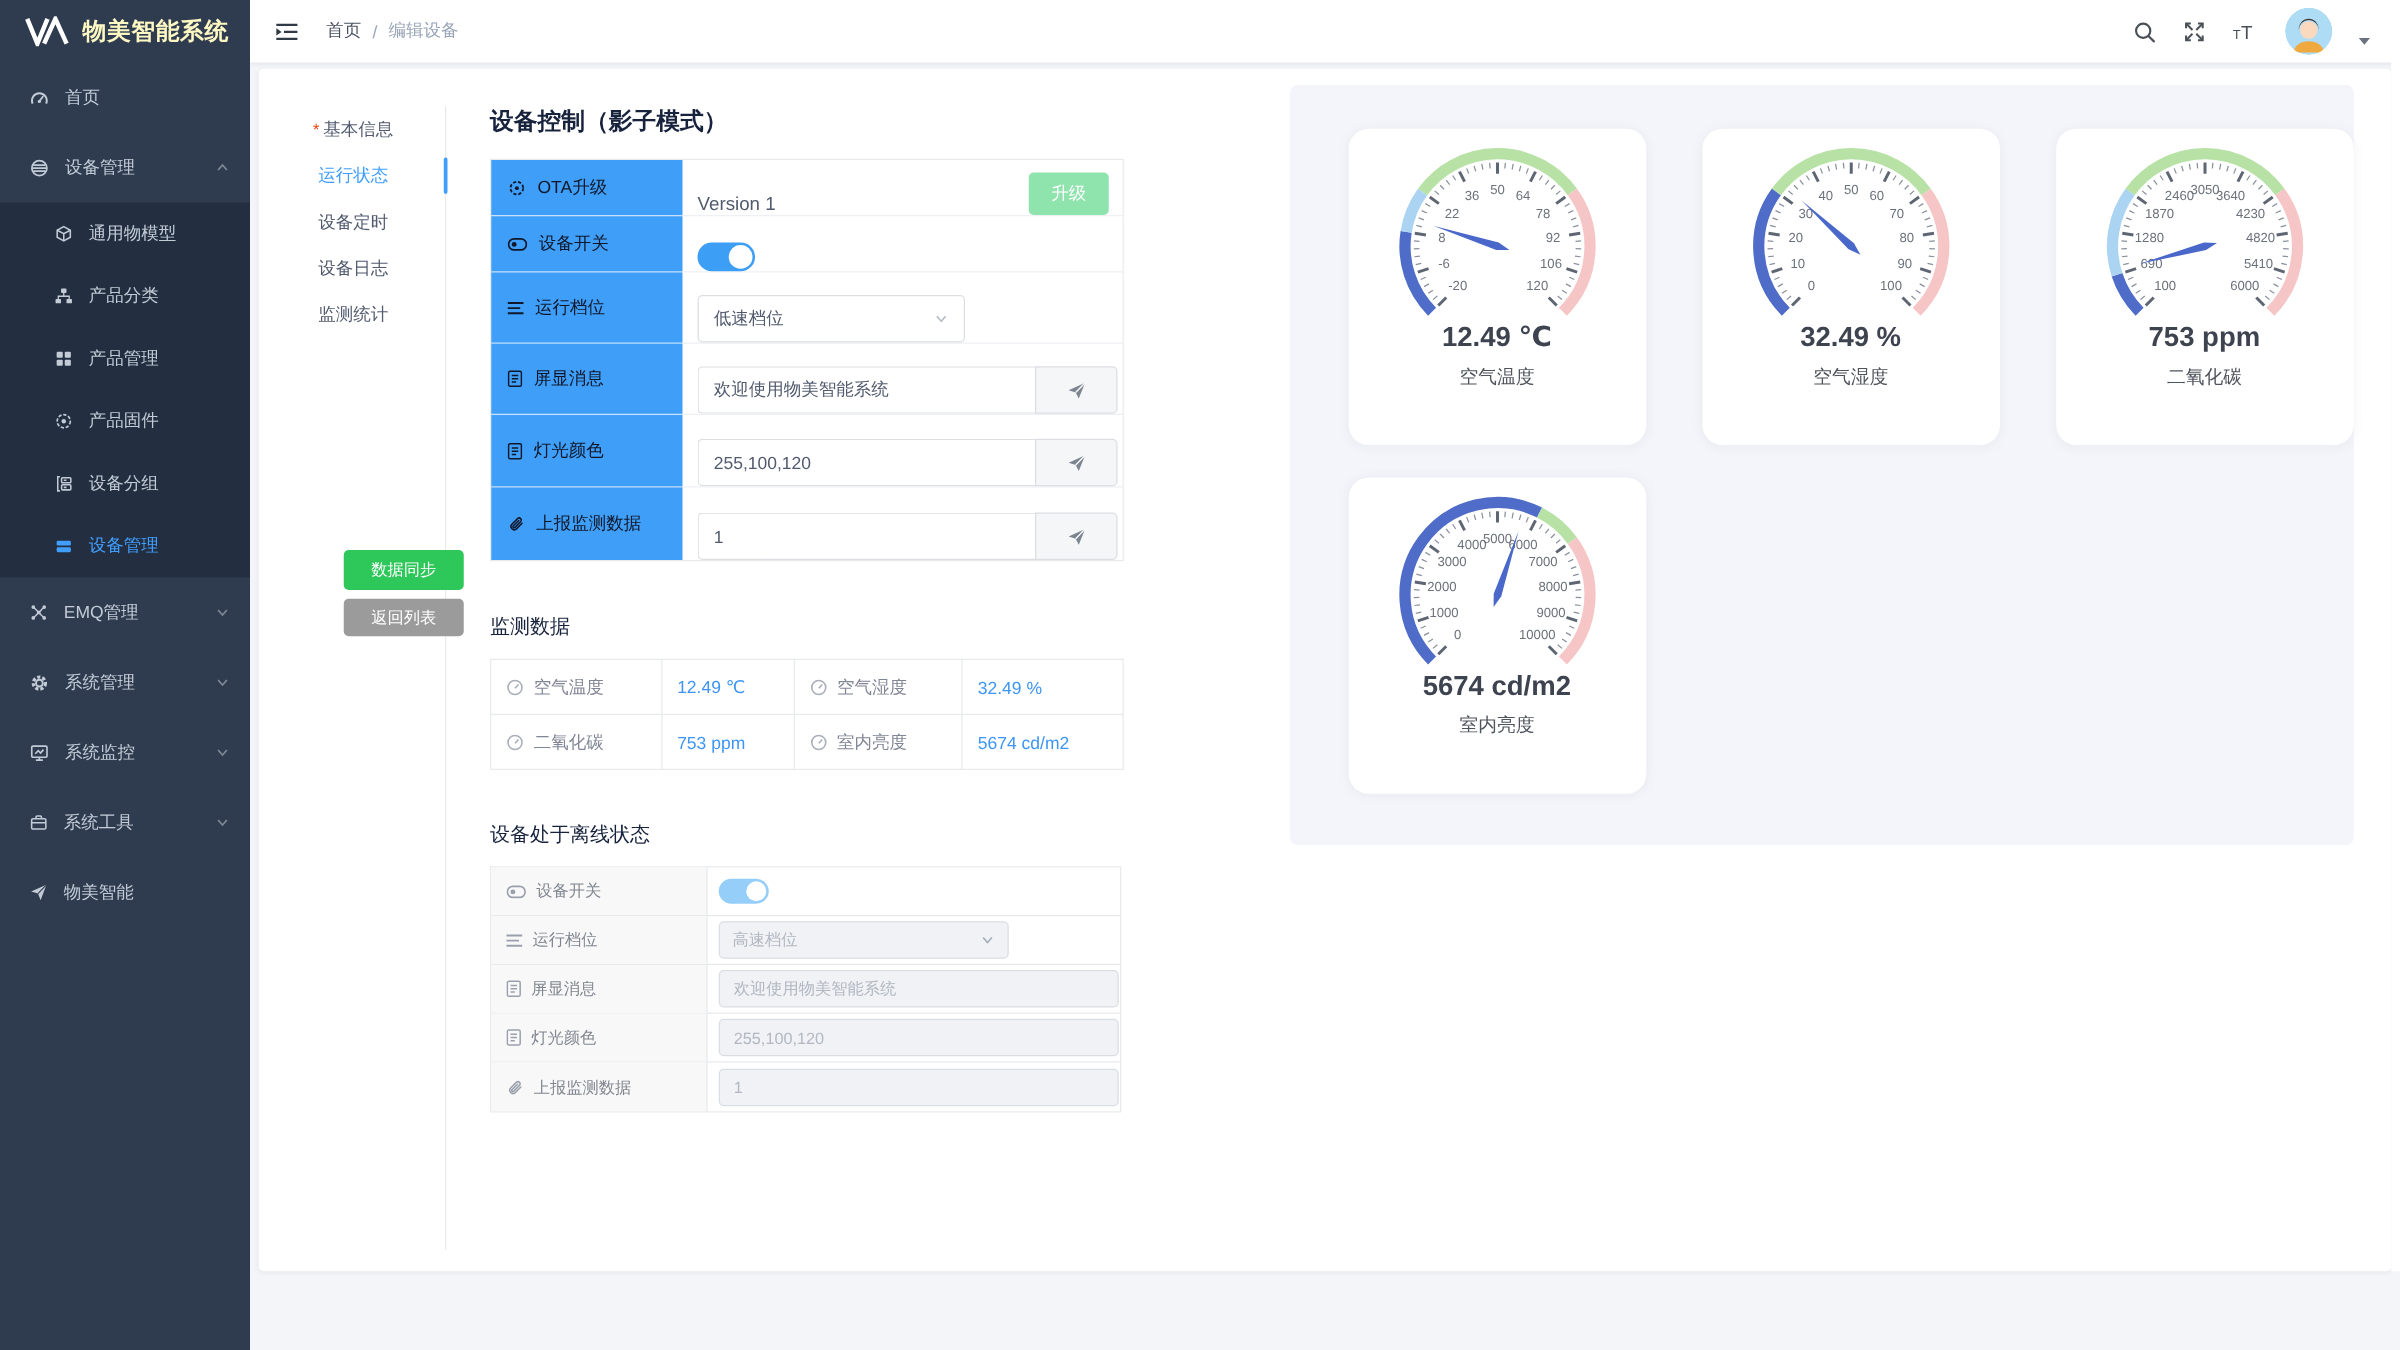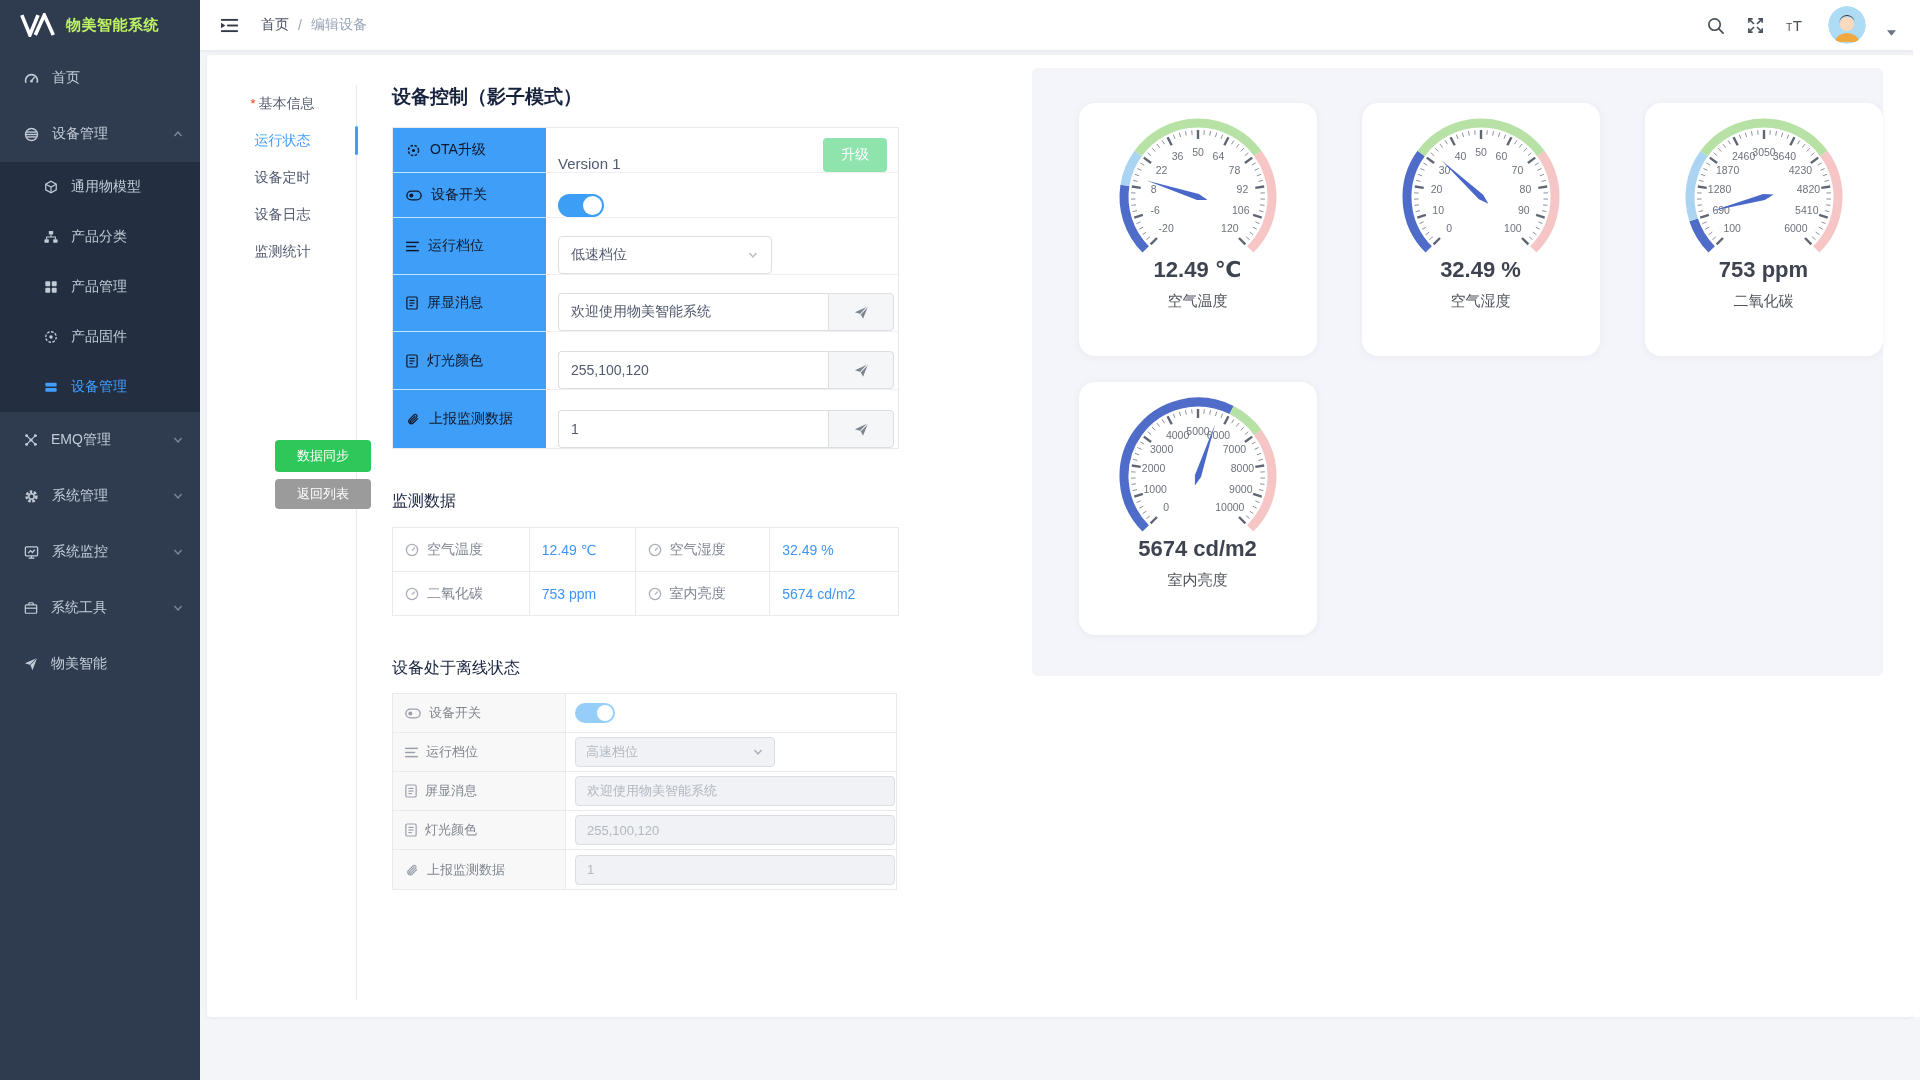--- a/index.html
+++ b/index.html
@@ -4,21 +4,21 @@
 <style>
   *{box-sizing:border-box}
   html,body{margin:0;padding:0}
   body{width:1920px;height:1080px;position:relative;overflow:hidden;
        background:#f4f5f9;font-family:"Liberation Sans","DejaVu Sans",sans-serif;color:#515a6e}
   svg{display:block}
 
   
   .sidebar{position:absolute;left:0;top:0;width:200px;height:1080px;background:#2f3c50;z-index:5}
   .logo{height:50px;display:flex;align-items:center;padding-left:20px;gap:10px}
-  .logo-title{color:#bef264;font-size:15px;font-weight:bold;letter-spacing:.5px}
+  .logo-title{color:#fef9c3;font-size:19px;font-weight:bold;letter-spacing:.5px}
   .side-item{height:56px;display:flex;align-items:center;gap:13px;padding-left:24px;
              color:#c3cbd6;font-size:14px;cursor:pointer;position:relative}
   .side-sub{background:#232f40}
   .side-sub .side-item{height:50px;padding-left:44px}
   .side-item .chev{position:absolute;right:16px;color:#7e8794}
   .side-item.active{color:#409eff}
   .s-icon{display:flex;color:inherit}
 
   
   .topbar{position:absolute;left:200px;top:0;width:1720px;height:50px;background:#fff;
@@ -93,21 +93,21 @@
   
   .off-table{margin-top:14px;width:505px;border:1px solid #e8eaec}
   .off-row{display:flex;height:39px;border-bottom:1px solid #e8eaec}
   .off-row:last-child{border-bottom:none}
   .off-label{width:173px;flex:none;background:#f8f8f9;color:#80868f;font-size:13px;
              display:flex;align-items:center;gap:8px;padding-left:12px;border-right:1px solid #e8eaec}
   .off-label svg{color:#9aa0ab}
   .off-value{flex:1;display:flex;align-items:center;padding-left:9px}
   .switch.off-sw{width:40px;height:20px;background:#96cefa;cursor:default}
   .switch.off-sw::after{width:16px;height:16px}
-  .off-sel{width:200px;height:30px;background:#f0f2f5;border:1px solid #d9dde4;border-radius:4px;
+  .off-sel{width:232px;height:30px;background:#f0f2f5;border:1px solid #d9dde4;border-radius:4px;
        display:flex;align-items:center;justify-content:space-between;padding:0 10px;
        font-size:13px;color:#b2b8c2}
   .off-sel .chev{color:#a9afba}
   .off-input{width:320px;height:30px;background:#f0f2f5;border:1px solid #d9dde4;border-radius:4px;
        padding:0 11px;font-size:13px;color:#b2b8c2;font-family:inherit}
 
   
   .gauge-panel{position:absolute;left:825px;top:13px;width:851px;height:608px;background:#f4f5fa;
        border-radius:6px;padding:35px 0 0 24px}
   .gauge-grid{display:grid;grid-template-columns:repeat(3,283px)}
@@ -189,20 +189,32 @@
           <span>产品管理</span>
         </div>
         <div class="side-item">
            <span class="s-icon">
             <svg viewBox="0 0 16 16" width="14" height="14">
               <circle cx="8" cy="8" r="6" fill="none" stroke="currentColor" stroke-width="1.5" stroke-dasharray="3 1.6"></circle>
               <circle cx="8" cy="8" r="2" fill="currentColor"></circle>
             </svg>
           </span>
           <span>产品固件</span>
+        </div>
+        <div class="side-item">
+           <span class="s-icon">
+            <svg viewBox="0 0 16 16" width="14" height="14" fill="none" stroke="currentColor" stroke-width="1.4">
+              <path d="M4.5 1.5 H2.5 V14.5 H4.5"></path>
+              <rect x="6" y="2.5" width="8.5" height="4.6" rx="1"></rect>
+              <rect x="6" y="9" width="8.5" height="4.6" rx="1"></rect>
+              <line x1="8" y1="4.8" x2="10.5" y2="4.8"></line>
+              <line x1="8" y1="11.3" x2="10.5" y2="11.3"></line>
+            </svg>
+          </span>
+          <span>设备分组</span>
         </div>
         <div class="side-item active">
            <span class="s-icon">
             <svg viewBox="0 0 16 16" width="14" height="14" fill="currentColor">
               <rect x="1.5" y="3" width="13" height="4.4" rx="1.2"></rect>
               <rect x="1.5" y="9" width="13" height="4.4" rx="1.2"></rect>
             </svg>
           </span>
           <span>设备管理</span>
         </div>

